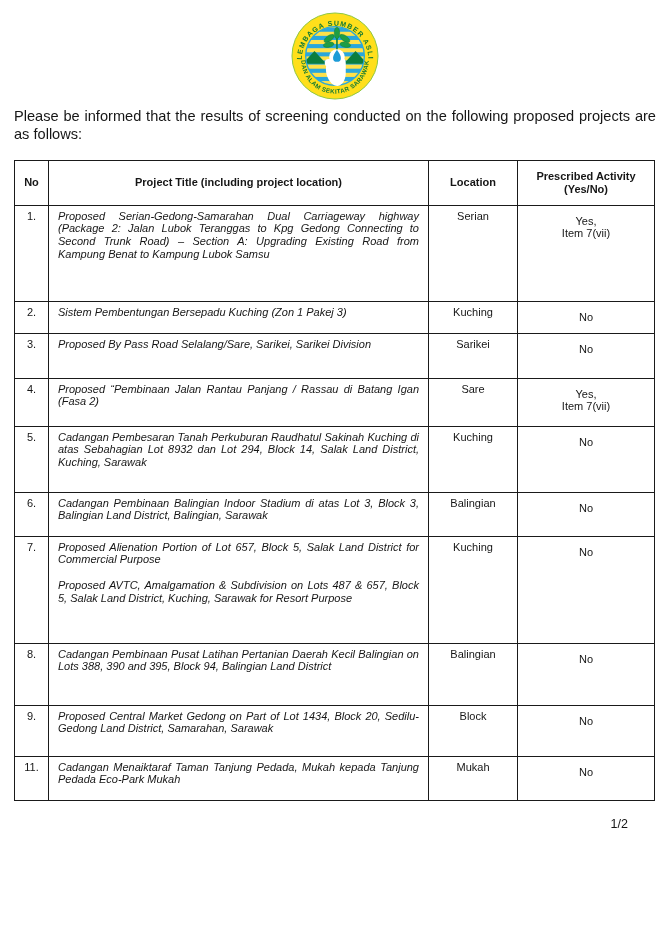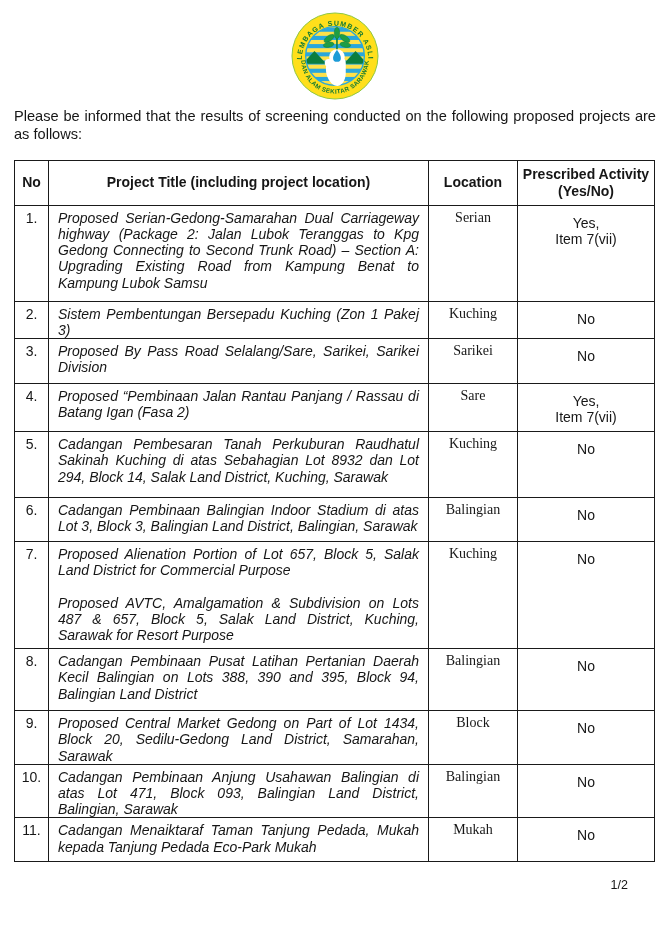--- a/index.html
+++ b/index.html
@@ -31,21 +31,21 @@
     line-height: 1.22;
     text-align: justify;
     color: #161616;
   }
 
   table.screening-table {
     margin-top: 16px;
     border-collapse: collapse;
     table-layout: fixed;
     width: 640px;
-    font-size: 14px;
+    font-size: 11px;
     line-height: 1.16;
     color: #161616;
   }
   .screening-table th, .screening-table td {
     border: 1.4px solid #1a1a1a;
     vertical-align: top;
     overflow: hidden;
   }
   .screening-table thead th {
     vertical-align: middle;
@@ -54,21 +54,21 @@
     white-space: pre-line;
     padding: 2px 4px;
   }
   td.cell-no { text-align: center; padding-top: 4px; }
   td.cell-title {
     text-align: justify;
     white-space: pre-line;
     padding: 4px 9px 0 9px;
     font-style: italic;
   }
-  td.cell-loc { text-align: center; padding-top: 4px; font-family: Liberation Serif, serif; }
+  td.cell-loc { text-align: center; padding-top: 4px; }
   td.cell-pa { text-align: center; padding-top: 9px; white-space: pre-line; }
 
   .pageno {
     margin-top: 16px;
     text-align: right;
     padding-right: 28px;
     font-size: 12.5px;
     color: #161616;
   }
 </style>
@@ -199,26 +199,20 @@
         <td class="cell-title">Cadangan Pembinaan Pusat Latihan Pertanian Daerah Kecil Balingian on Lots 388, 390 and 395, Block 94, Balingian Land District</td>
         <td class="cell-loc">Balingian</td>
         <td class="cell-pa">No</td>
       </tr>
       <tr style="height:51px">
         <td class="cell-no">9.</td>
         <td class="cell-title">Proposed Central Market Gedong on Part of Lot 1434, Block 20, Sedilu-Gedong Land District, Samarahan, Sarawak</td>
         <td class="cell-loc">Block</td>
         <td class="cell-pa">No</td>
       </tr>
-      <tr style="height:30px">
-        <td class="cell-no">10.</td>
-        <td class="cell-title">Cadangan Pembinaan Anjung Usahawan Balingian di atas Lot 471, Block 093, Balingian Land District, Balingian, Sarawak</td>
-        <td class="cell-loc">Balingian</td>
-        <td class="cell-pa">No</td>
-      </tr>
       <tr style="height:44px">
         <td class="cell-no">11.</td>
         <td class="cell-title">Cadangan Menaiktaraf Taman Tanjung Pedada, Mukah kepada Tanjung Pedada Eco-Park Mukah</td>
         <td class="cell-loc">Mukah</td>
         <td class="cell-pa">No</td>
       </tr>
     </tbody>
   </table>
 
   <div class="pageno">1/2</div>

